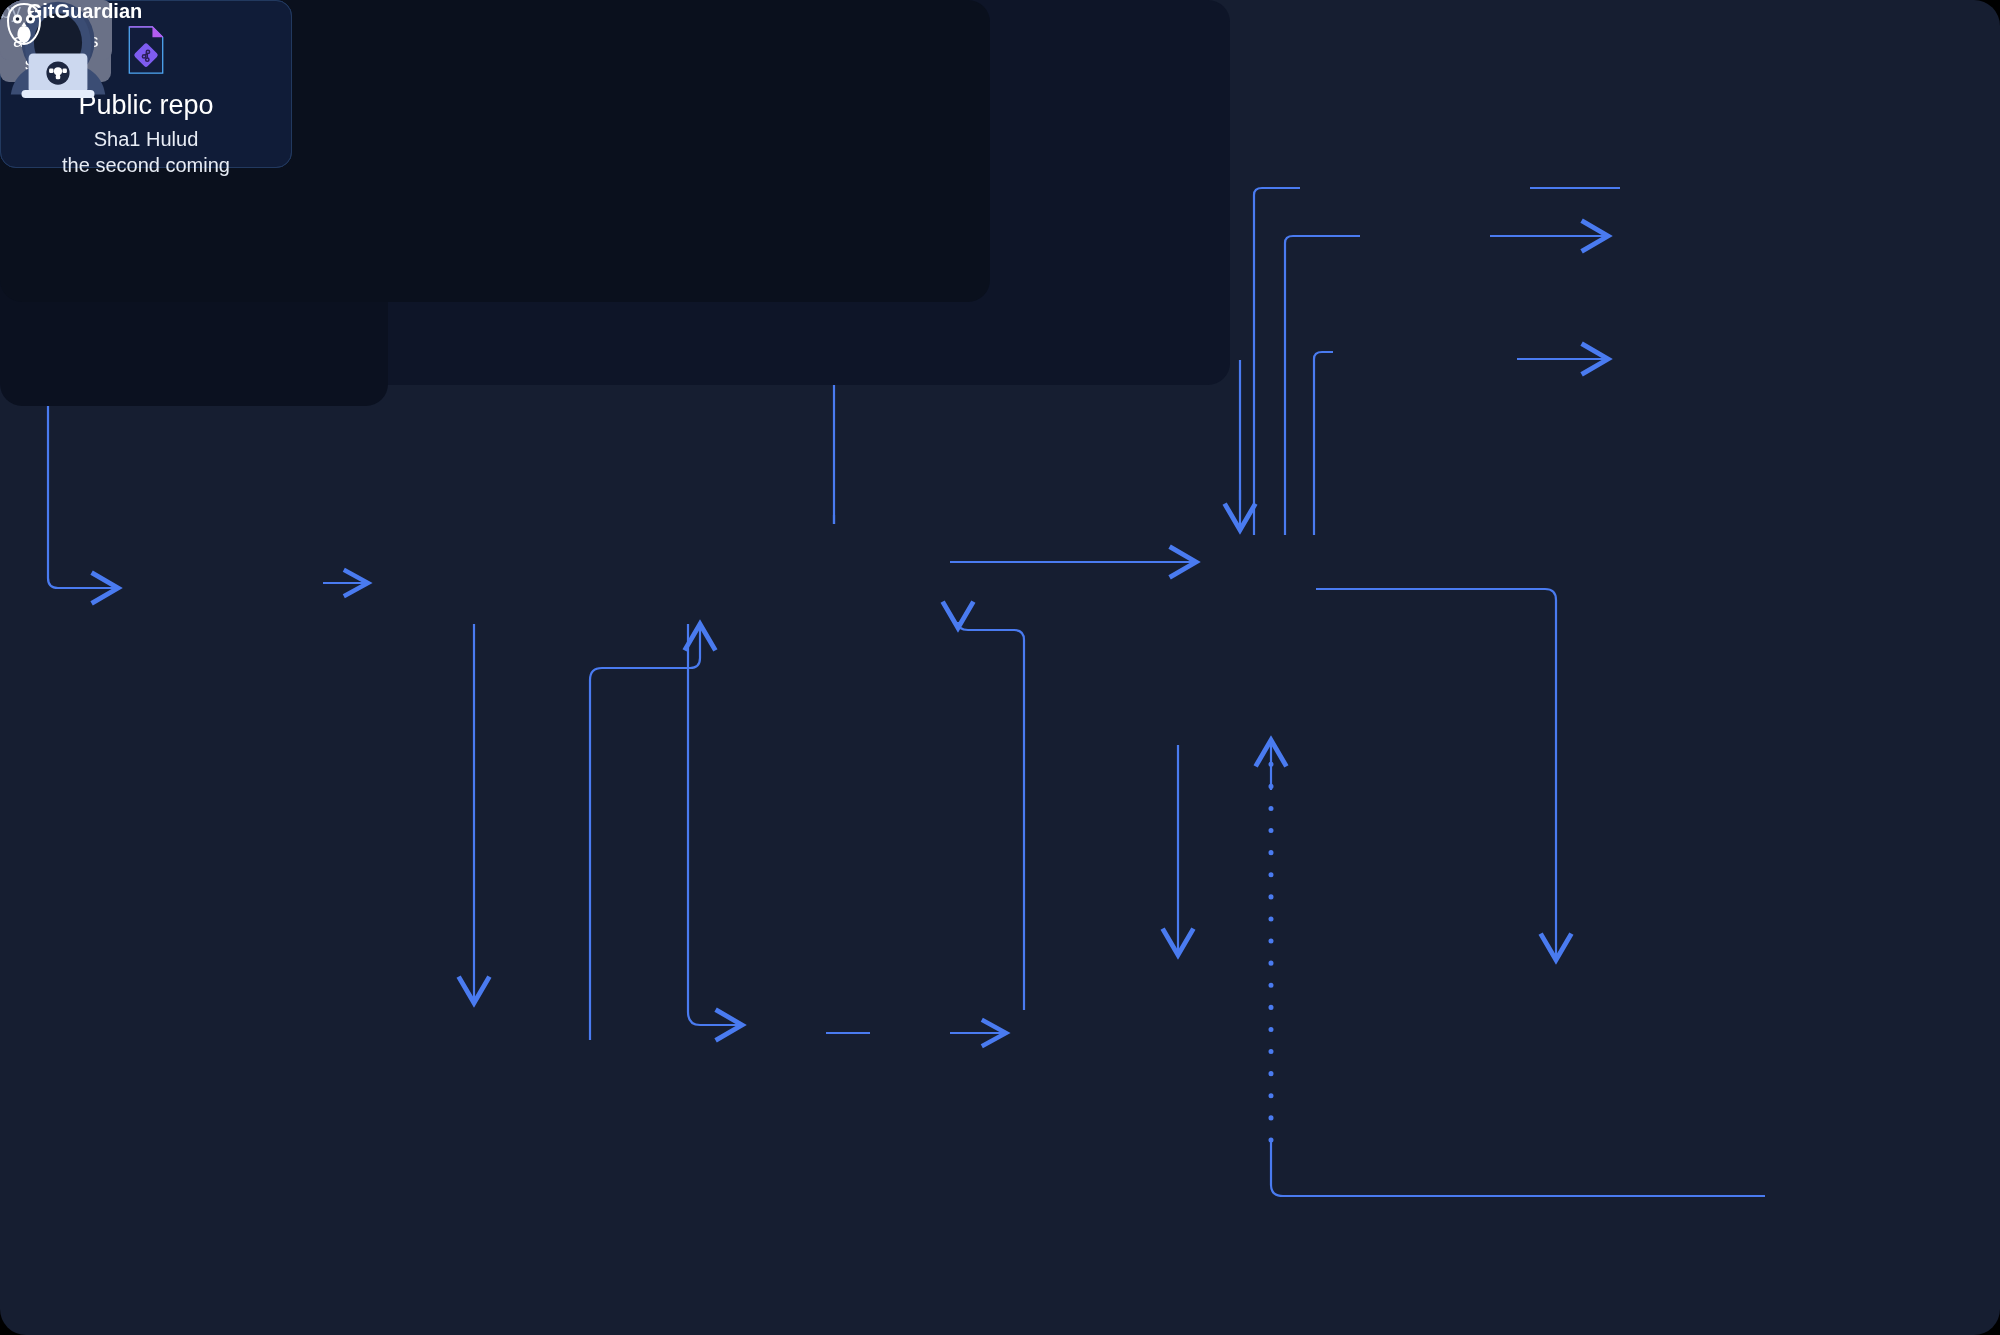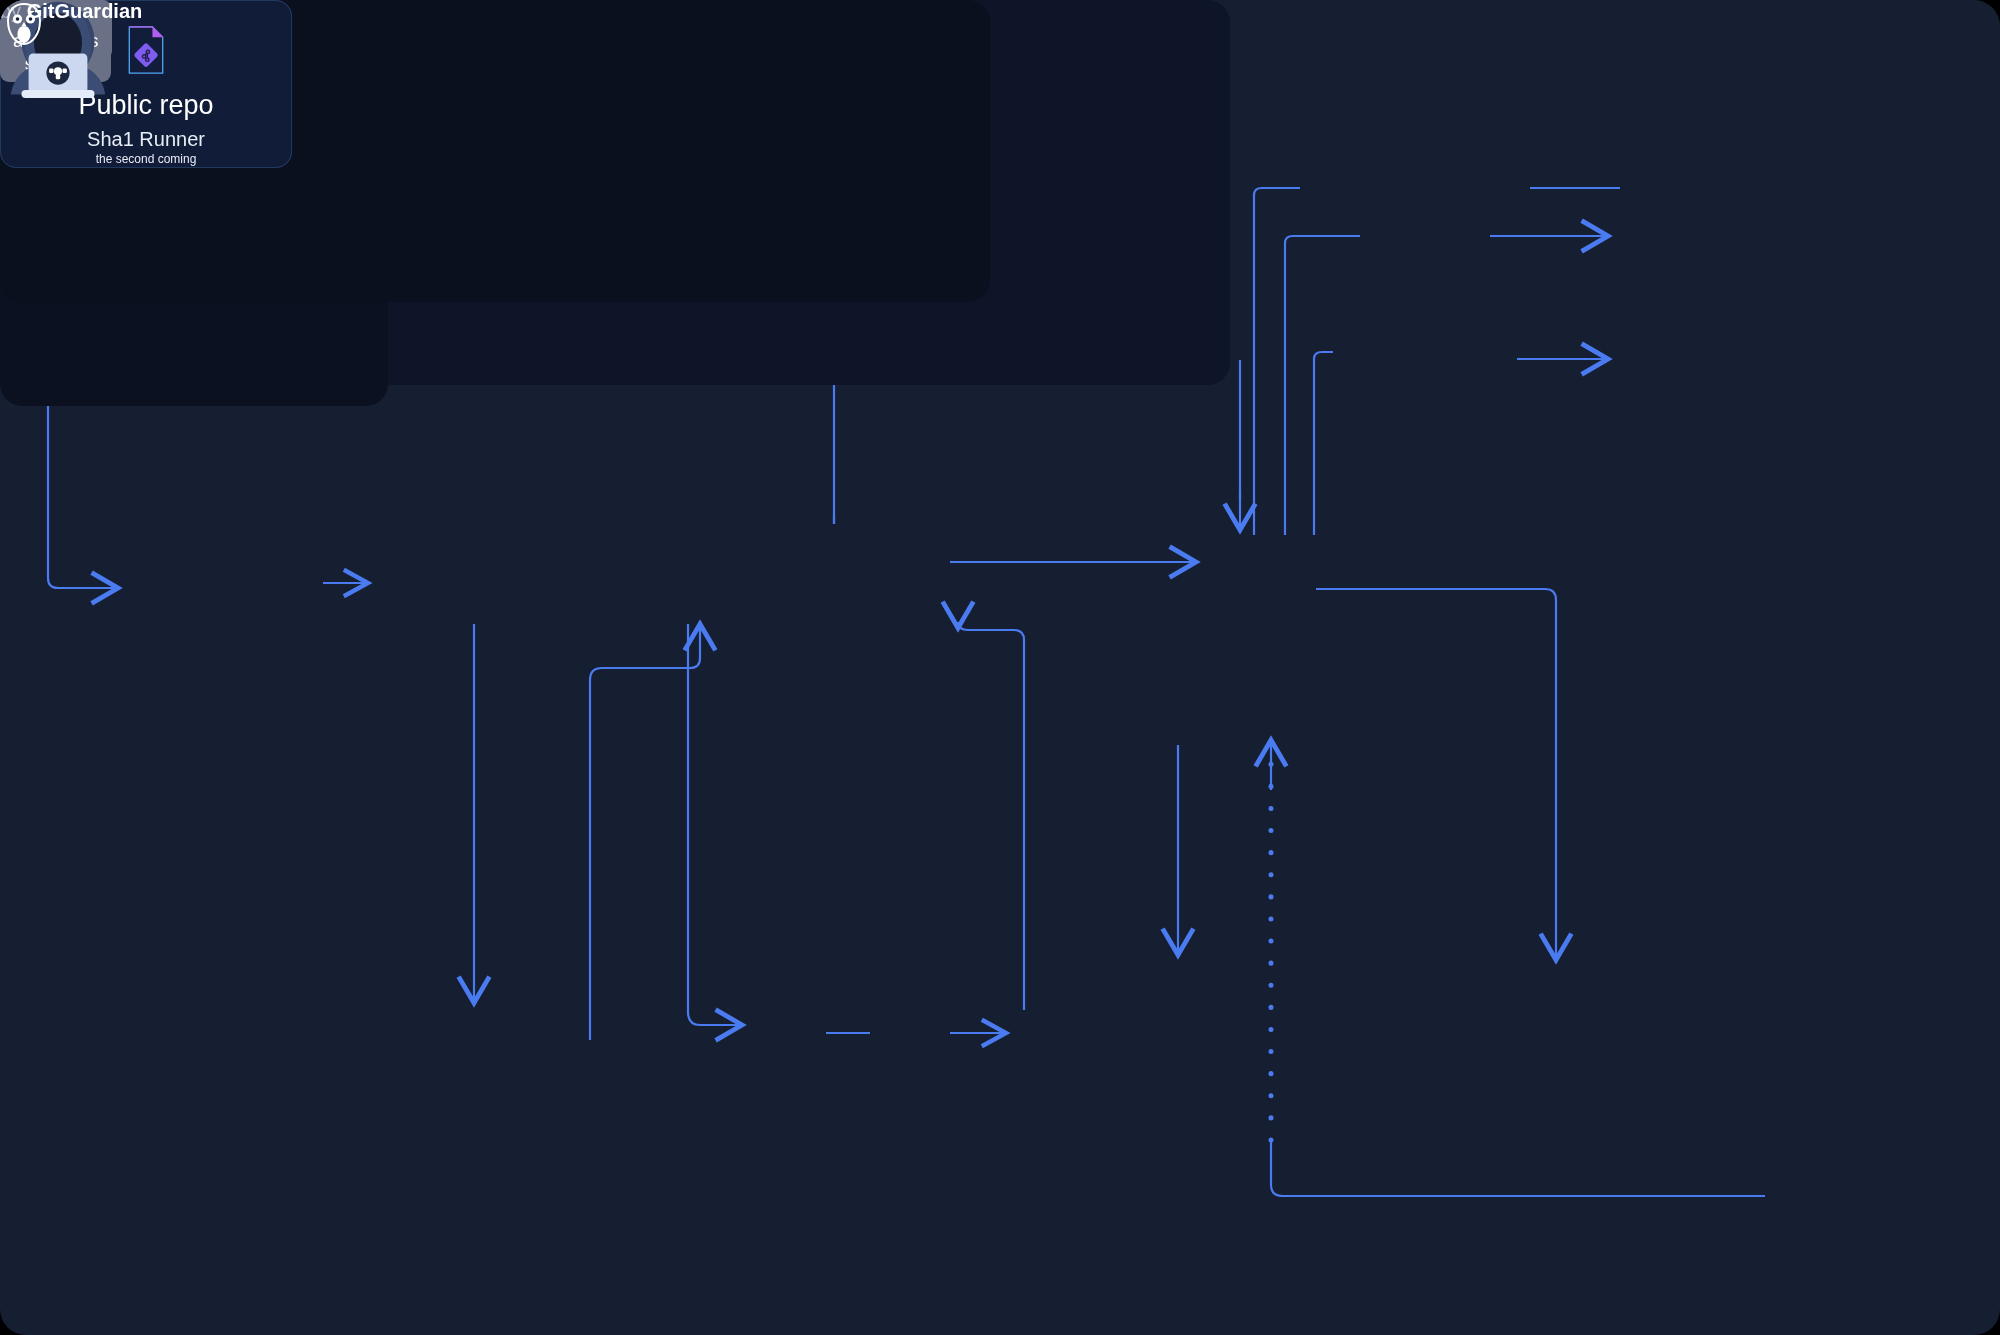--- a/index.html
+++ b/index.html
@@ -376,22 +376,22 @@
           <g stroke="#2b1f57" stroke-width="2.4" fill="none">
             <circle cx="3" cy="-5" r="2.6"></circle>
               <circle cx="-3" cy="2" r="2.6"></circle>
               <circle cx="2" cy="7" r="2.6"></circle>
             <path d="M2 -2.6 L2 4.4 M-1 0 L1 -3"></path>
           </g>
         </g>
       </svg>
     </div>
     <div style="font-size:27px;margin-top:8px;">Public repo</div>
-    <div class="sub" style="font-size:20px;margin-top:3px;">Sha1 Runner</div>
-    <div class="sub" style="font-size:12px;">the second coming</div>
+    <div class="sub" style="font-size:20px;margin-top:3px;">Sha1 Hulud</div>
+    <div class="sub" style="font-size:20px;">the second coming</div>
   </div>
 
   <div class="abs chip" style="left:958;top:775;">Download
 CI/CD
 secrets</div>
   <div class="abs chip" style="left:1119;top:789;">Malicious
 workflow</div>
   <div class="abs chip" style="left:1223;top:859;">Remote
 control</div>
   <div class="abs chip" style="left:1497;top:779;">Export

